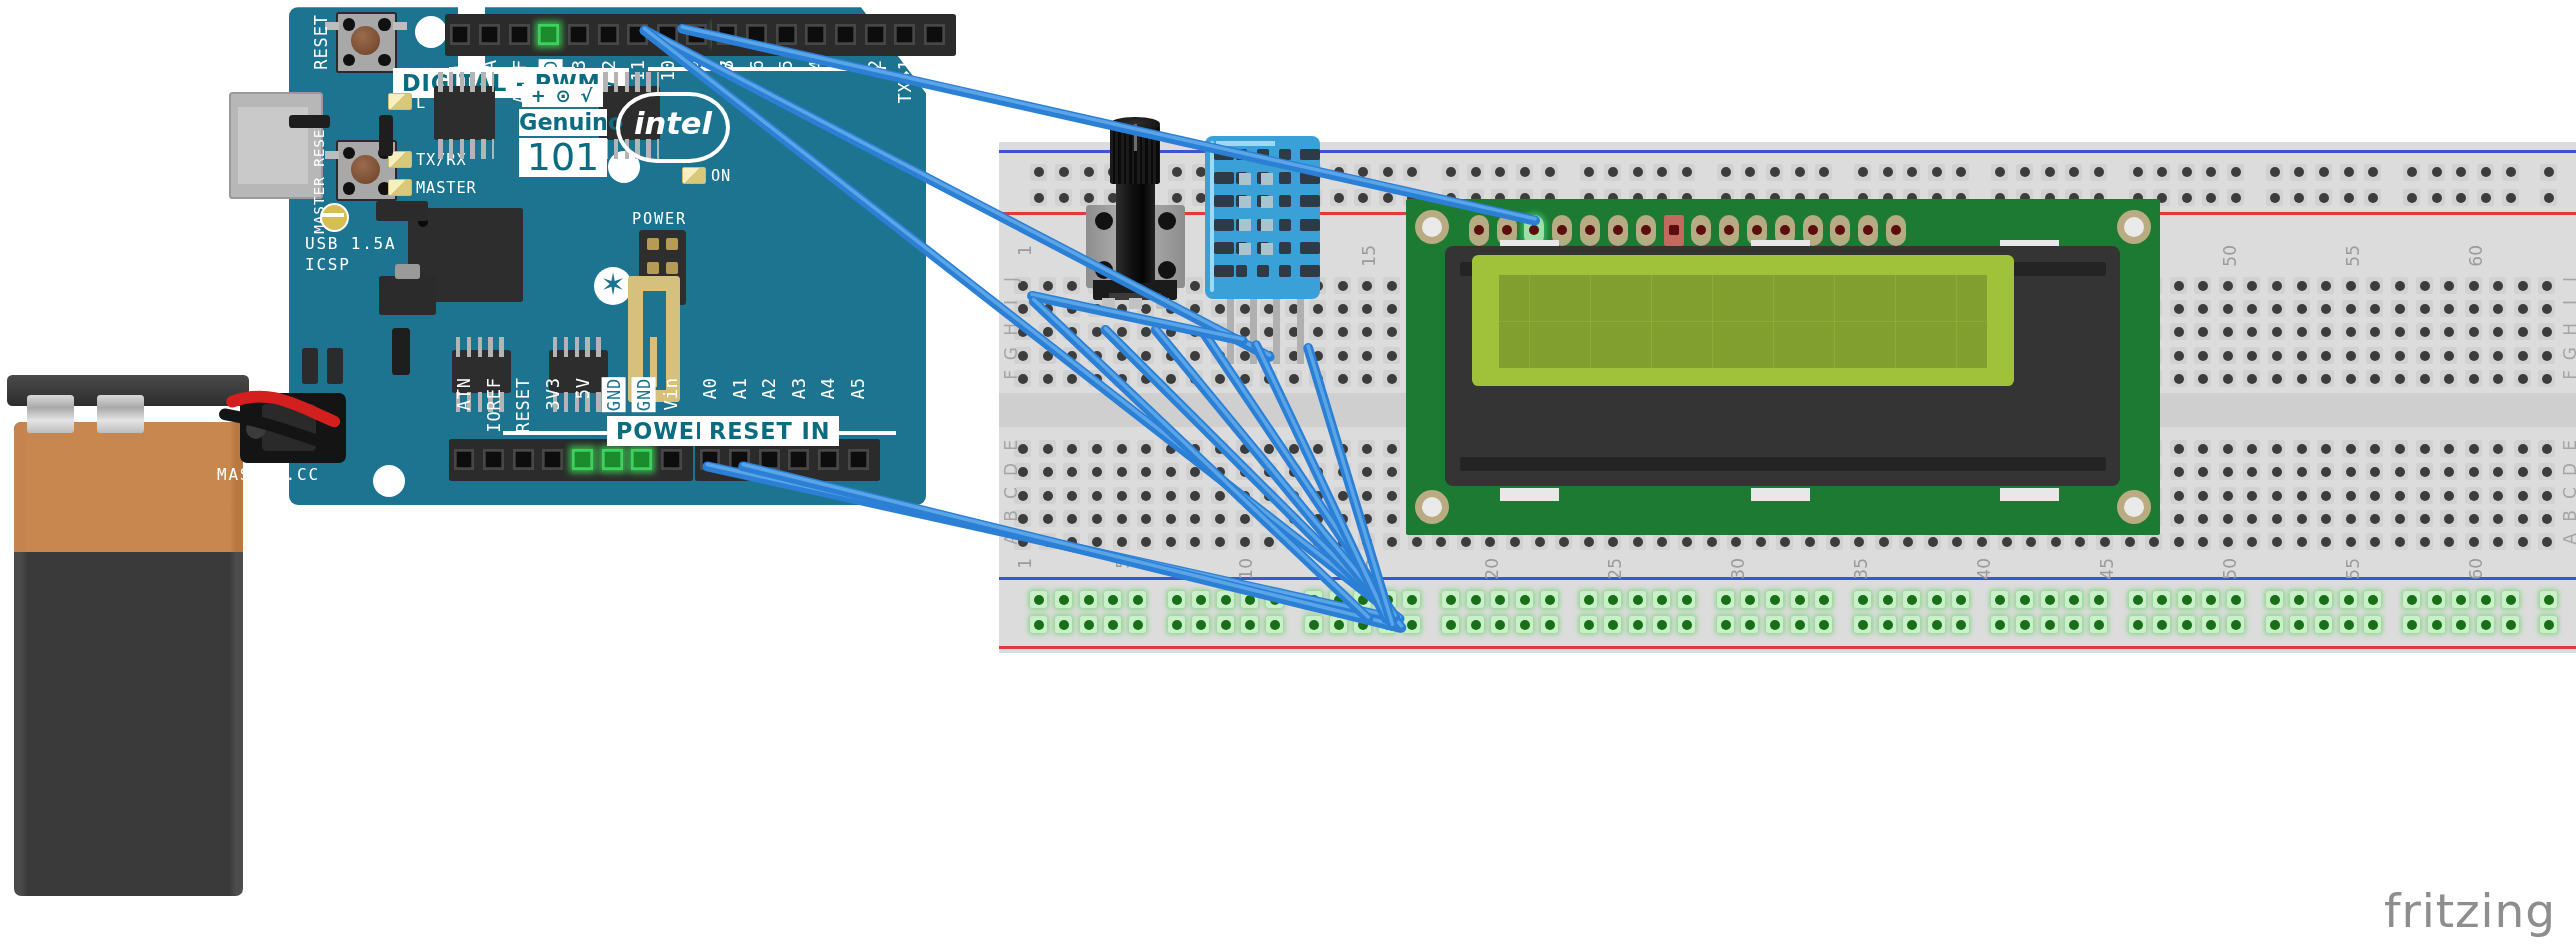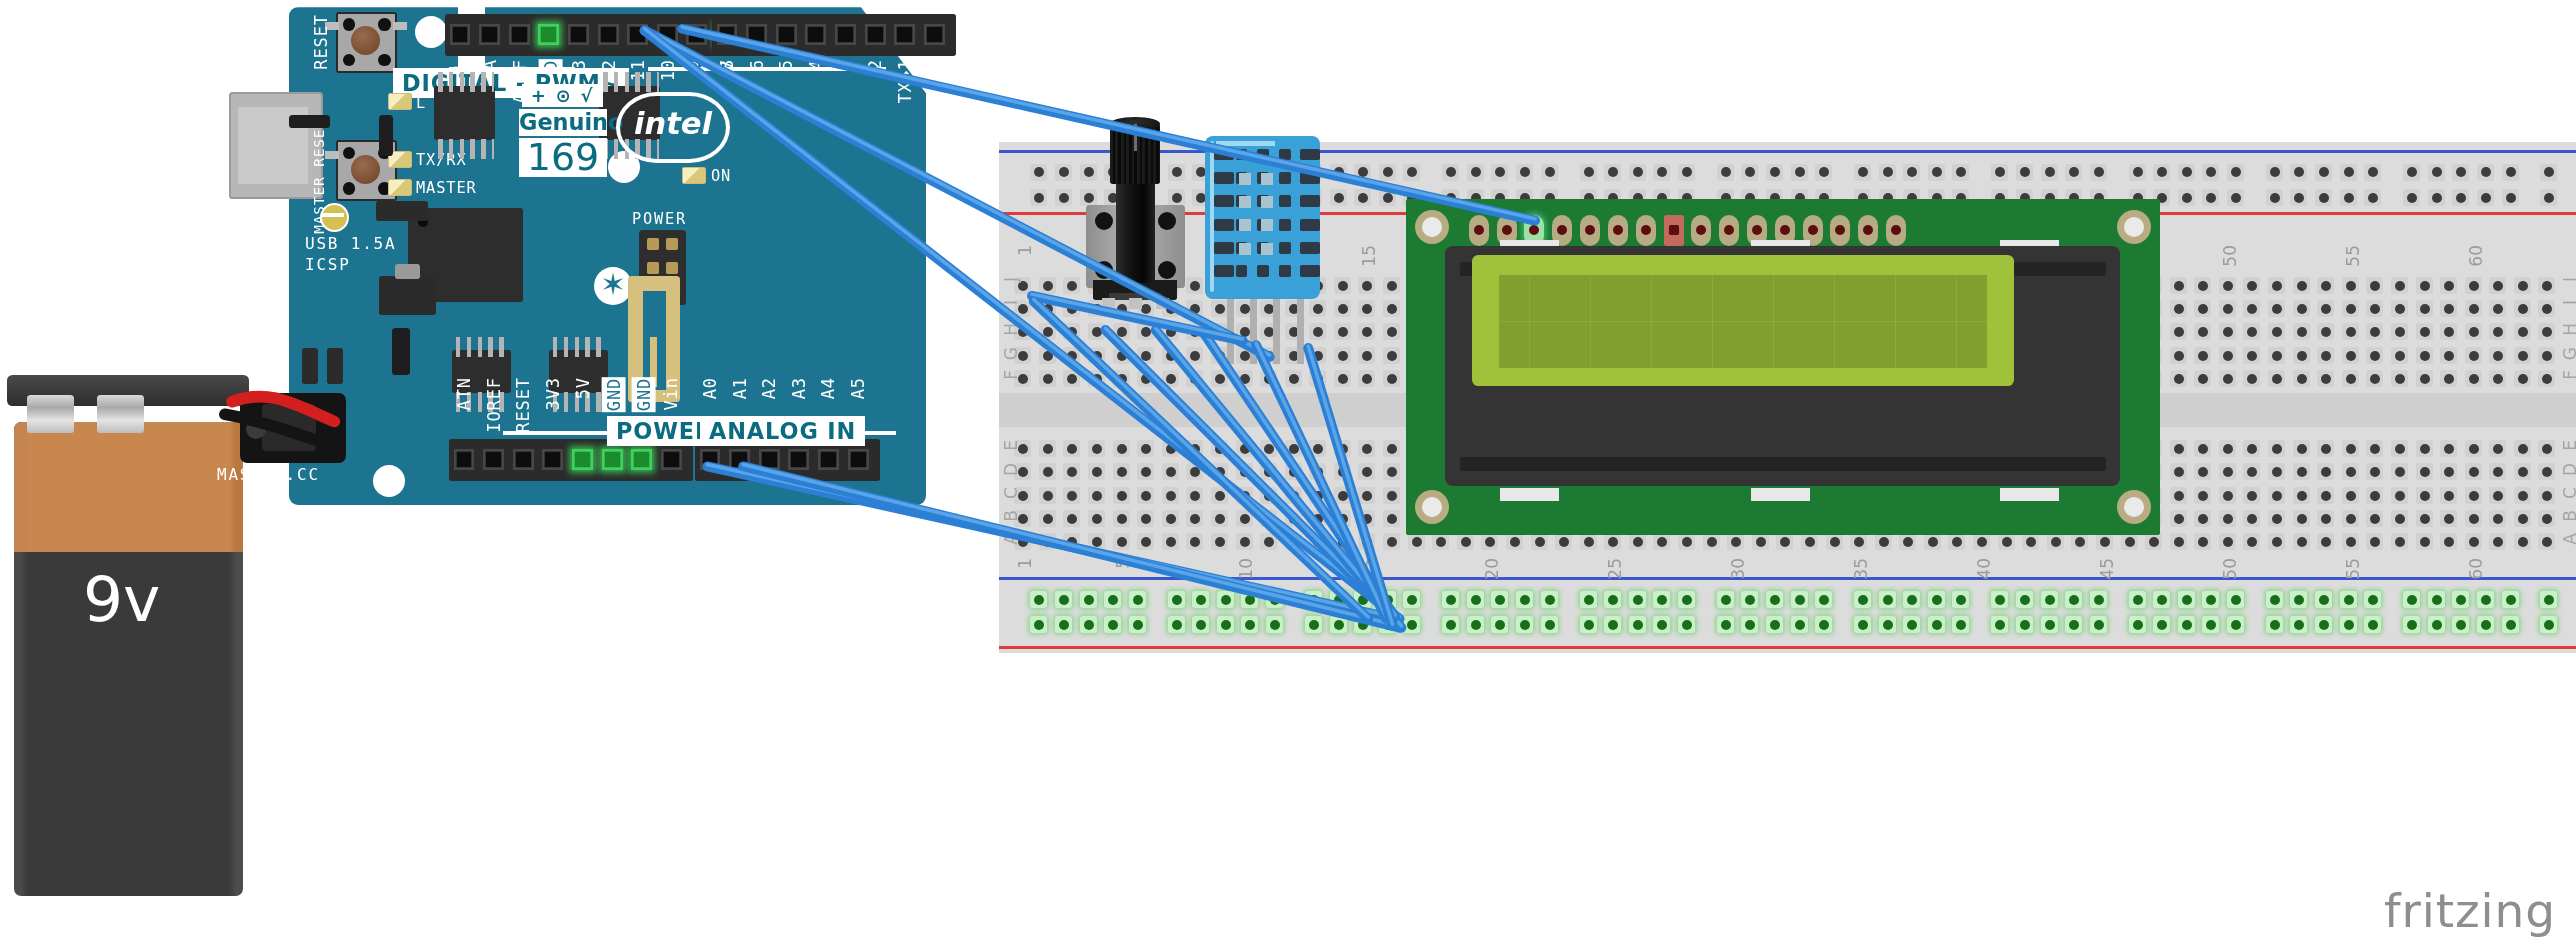--- a/index.html
+++ b/index.html
@@ -147,21 +147,20 @@
 <body>
 
 <div class="stage">
 
   <div class="abs" id="battery">
     <div class="bat-body"></div>
     <div class="bat-top-orange"></div>
     <div class="bat-cap"></div>
     <div class="bat-term" style="left:20px;"></div>
     <div class="bat-term" style="left:90px;"></div>
-    <div class="bat-label">9v</div>
   </div>
 
   <div class="abs" id="arduino">
     <div class="pcb-main"></div>
     <div class="pcb-notch"></div>
     <div class="usb-port">
         <div class="usb-inner"></div>
       </div>
     <div class="barrel"></div>
     <div class="barrel2"></div>
@@ -275,21 +274,21 @@
     <div class="regul" style="left:106px;top:257px;width:25px;height:14.4px;background:#9a9a9a;"></div>
     <div class="cap-cyl" style="left:90px;top:108px;width:14.4px;height:41px;"></div>
     <div class="cap-cyl" style="left:103px;top:321px;width:18px;height:47px;"></div>
     <div class="cap-cyl" style="left:0px;top:108px;width:41px;height:12.6px;"></div>
     <div class="regul" style="left:87px;top:194px;width:52px;height:20px;"></div>
     <div class="regul" style="left:12.6px;top:341px;width:16px;height:36px;"></div>
     <div class="regul" style="left:38px;top:341px;width:16px;height:36px;"></div>
 
     <div class="genuino-box" style="left:233px;top:77px;width:81px;height:23px;font-size:18px;line-height:23px;font-weight:bold;letter-spacing:1.8px;">+ ⊙ √ −</div>
     <div class="genuino-box" style="left:230px;top:102px;width:88px;height:27px;font-size:22.4px;line-height:27px;font-weight:bold;">Genuino</div>
-    <div class="genuino-box" style="left:230px;top:131px;width:88px;height:39px;font-size:38px;line-height:39px;">169</div>
+    <div class="genuino-box" style="left:230px;top:131px;width:88px;height:39px;font-size:38px;line-height:39px;">101</div>
     <div class="intel" style="left:327px;top:85px;">intel</div>
 
     <div class="boardtxt" style="left:343px;top:203px;font-size:15.3px;">POWER</div>
     <div class="icsp" style="left:350px;top:223px;">
       <i style="left:8px;top:8px;"></i>
         <i style="right:8px;top:8px;"></i>
       <i style="left:8px;top:32px;"></i>
         <i style="right:8px;top:32px;"></i>
       <i style="left:8px;bottom:8px;"></i>
         <i style="right:8px;bottom:8px;"></i>
@@ -331,21 +330,21 @@
         <div class="plabel" style="left: 411px; top: 370px;">A0</div>
         <div class="plabel" style="left: 441px; top: 370px;">A1</div>
         <div class="plabel" style="left: 470px; top: 370px;">A2</div>
         <div class="plabel" style="left: 500px; top: 370px;">A3</div>
         <div class="plabel" style="left: 529px; top: 370px;">A4</div>
         <div class="plabel" style="left: 559px; top: 370px;">A5</div>
       </div>
     <div class="whiteline" style="left:214px;top:424px;width:117px;"></div>
     <div class="banner" style="left:318px;top:409px;">POWER</div>
     <div class="whiteline" style="left:499px;top:424px;width:108px;"></div>
-    <div class="banner" style="left:411px;top:409px;">ANALOG IN</div>
+    <div class="banner" style="left:411px;top:409px;">RESET IN</div>
     <div class="boardtxt" style="left:-72px;top:458px;color:#fff;">MASTER.CC</div>
   </div>
 
   <div class="abs" id="bb">
     <div class="bb-rail" style="top:0;"></div>
     <div class="bb-line blue" style="left:0;top:8px;width:100%;"></div>
     <div class="bb-line red" style="left:0;top:70px;width:100%;"></div>
     <div class="bb-gutter" style="top:251px;"></div>
     <div class="bb-line blue" style="left:0;top:435px;width:100%;"></div>
     <div class="bb-line red" style="left:0;top:504px;width:100%;"></div>

